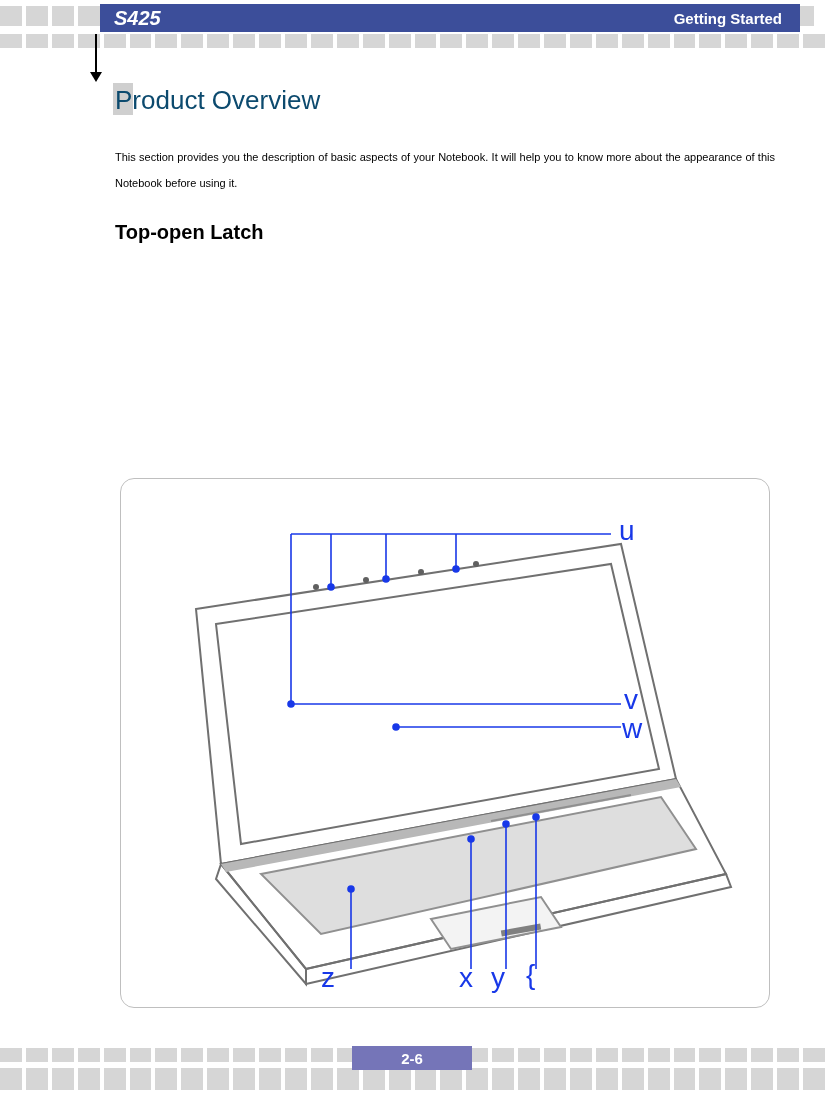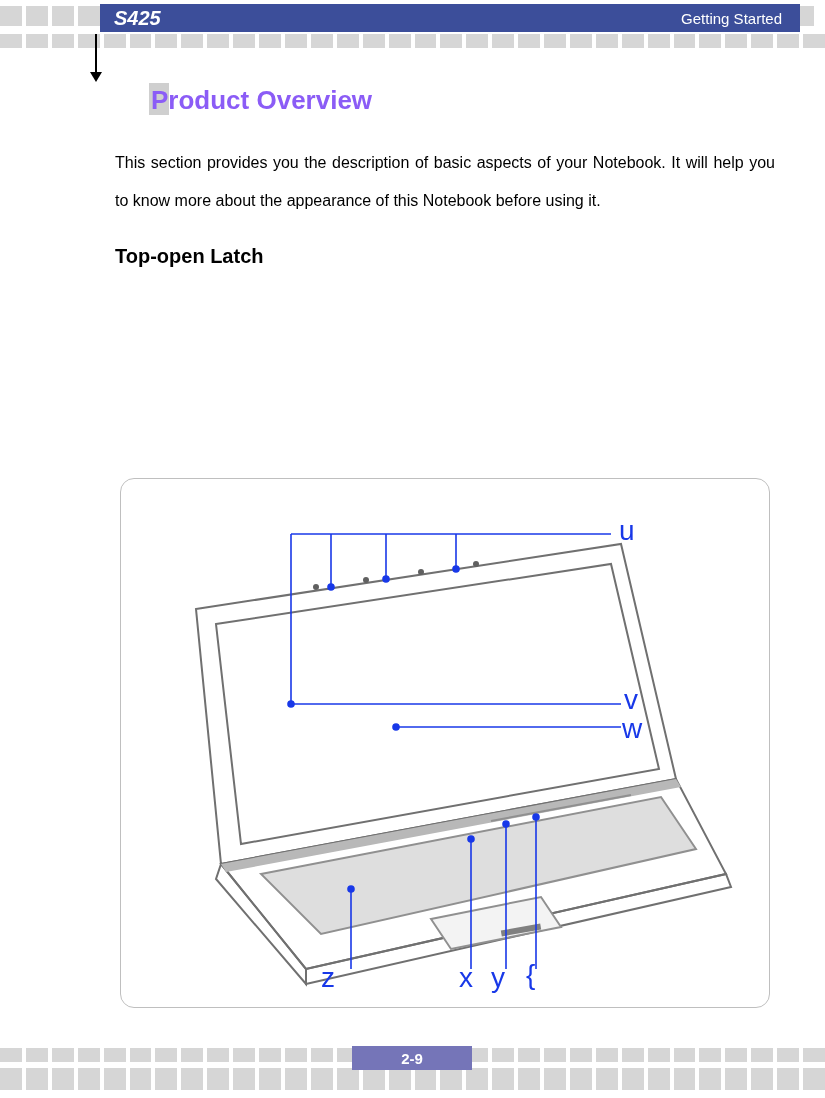--- a/index.html
+++ b/index.html
@@ -31,21 +31,21 @@
     padding: 0 18px 0 14px;
     color: #fff;
   }
   .header-left {
     font-size: 20px;
     font-weight: bold;
     font-style: italic;
   }
   .header-right {
     font-size: 15px;
-    font-weight: normal;
+    font-weight: bold;
   }
   .square-row-2 {
     position: absolute;
     top: 34px; left: 0;
     width: 825px;
     display: flex;
     gap: 4px;
   }
   .sq-small {
     width: 22px; height: 14px;
@@ -65,35 +65,34 @@
     border-right: 6px solid transparent;
     border-top: 10px solid #000;
   }
   .content {
     position: absolute;
     left: 115px; top: 85px;
     width: 660px;
   }
   .h1 {
     font-size: 26px;
-    font-weight: bold;
-    color: #8b5cf6;
+    font-weight: normal;
+    color: #0c4a6e;
     margin-bottom: 28px;
     position: relative;
-    margin-left: 36px;
   }
   .h1-glyph {
     position: absolute;
     left: -2px; top: -2px;
     width: 20px; height: 32px;
     background: #cfcfcf;
   }
   .h1 span { position: relative; }
   .para {
-    font-size: 16px;
+    font-size: 11px;
     color: #000;
     line-height: 2.4;
     text-align: justify;
     margin-bottom: 24px;
   }
   .h2 {
     font-size: 20px;
     font-weight: bold;
     margin-bottom: 22px;
   }
@@ -328,13 +327,13 @@
   <div class="sq" style="height:22px"></div>
     <div class="sq" style="height:22px"></div>
     <div class="sq" style="height:22px"></div>
     <div class="sq" style="height:22px"></div>
   <div class="sq" style="height:22px"></div>
     <div class="sq" style="height:22px"></div>
     <div class="sq" style="height:22px"></div>
     <div class="sq" style="height:22px"></div>
 </div>
 
-<div class="page-number-box">2-9</div>
+<div class="page-number-box">2-6</div>
 
 </body></html>

